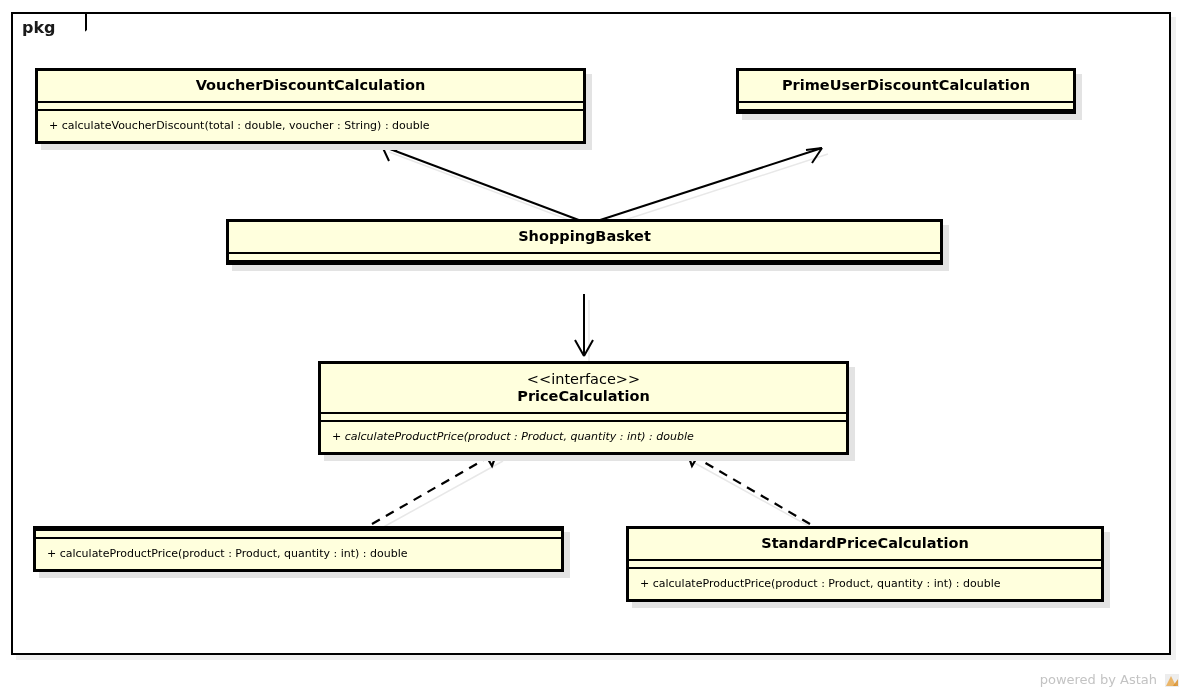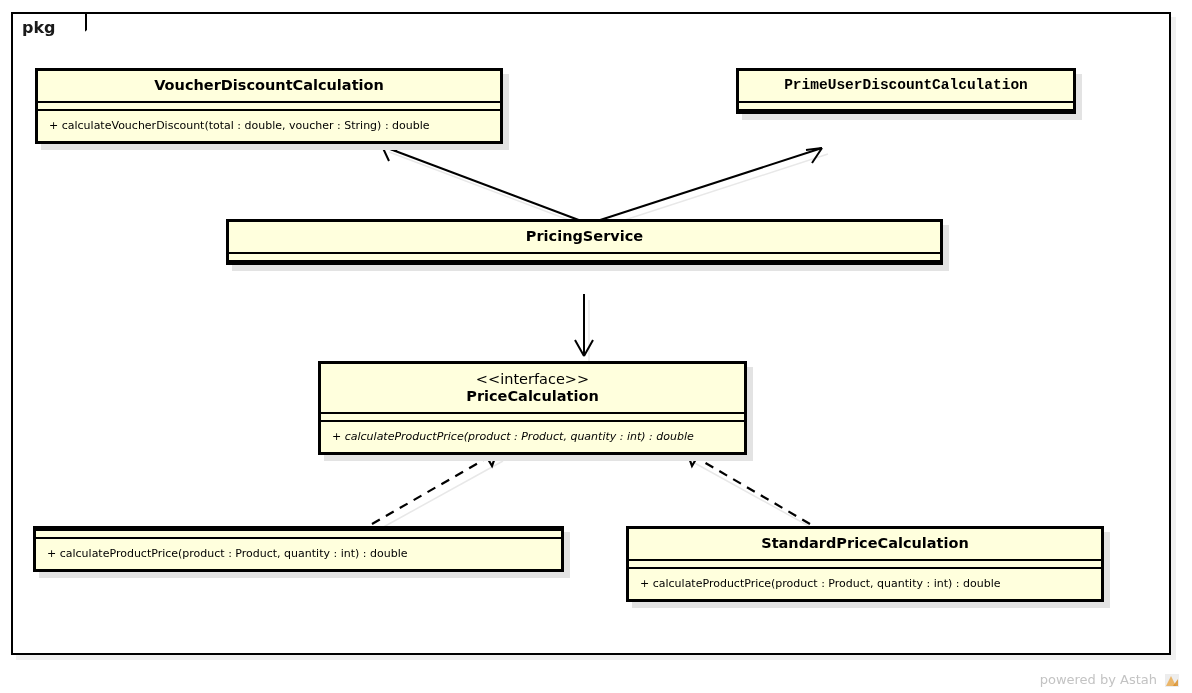--- a/index.html
+++ b/index.html
@@ -176,37 +176,37 @@
       <path d="M372,524 L487,458" stroke="#000000" stroke-width="2.2" fill="none" stroke-dasharray="9,7"></path>
       <polygon points="497,452 484,452 492,466" fill="#ffffff" stroke="#000000" stroke-width="2.2" stroke-linejoin="miter"></polygon>
     </g>
 
     <g>
       <path d="M810,524 L697,458" stroke="#000000" stroke-width="2.2" fill="none" stroke-dasharray="9,7"></path>
       <polygon points="687,452 700,452 692,466" fill="#ffffff" stroke="#000000" stroke-width="2.2" stroke-linejoin="miter"></polygon>
     </g>
   </svg>
 
-  <div class="cls" style="left:35px; top:68px; width:468px;">
+  <div class="cls" style="left:35px; top:68px; width:551px;">
     <div class="cls-name">VoucherDiscountCalculation</div>
     <div class="cls-attrs"></div>
     <div class="cls-ops">+ calculateVoucherDiscount(total : double, voucher : String) : double</div>
   </div>
 
-  <div class="cls" style="left:736px; top:68px; width:340px;font-family:Liberation Mono, monospace;">
+  <div class="cls" style="left:736px; top:68px; width:340px;">
     <div class="cls-name">PrimeUserDiscountCalculation</div>
     <div class="cls-attrs"></div>
   </div>
 
   <div class="cls" style="left:226px; top:219px; width:717px;">
-    <div class="cls-name">PricingService</div>
-    <div class="cls-attrs"></div>
-  </div>
-
-  <div class="cls" style="left:318px; top:361px; width:429px;">
+    <div class="cls-name">ShoppingBasket</div>
+    <div class="cls-attrs"></div>
+  </div>
+
+  <div class="cls" style="left:318px; top:361px; width:531px;">
     <div class="cls-name">
       <span class="cls-stereotype">&lt;&lt;interface&gt;&gt;</span>
       <span>PriceCalculation</span>
     </div>
     <div class="cls-attrs"></div>
     <div class="cls-ops italic">+ calculateProductPrice(product : Product, quantity : int) : double</div>
   </div>
 
   <div class="cls" style="left:33px; top:526px; width:531px;">
     <div class="cls-attrs"></div>

